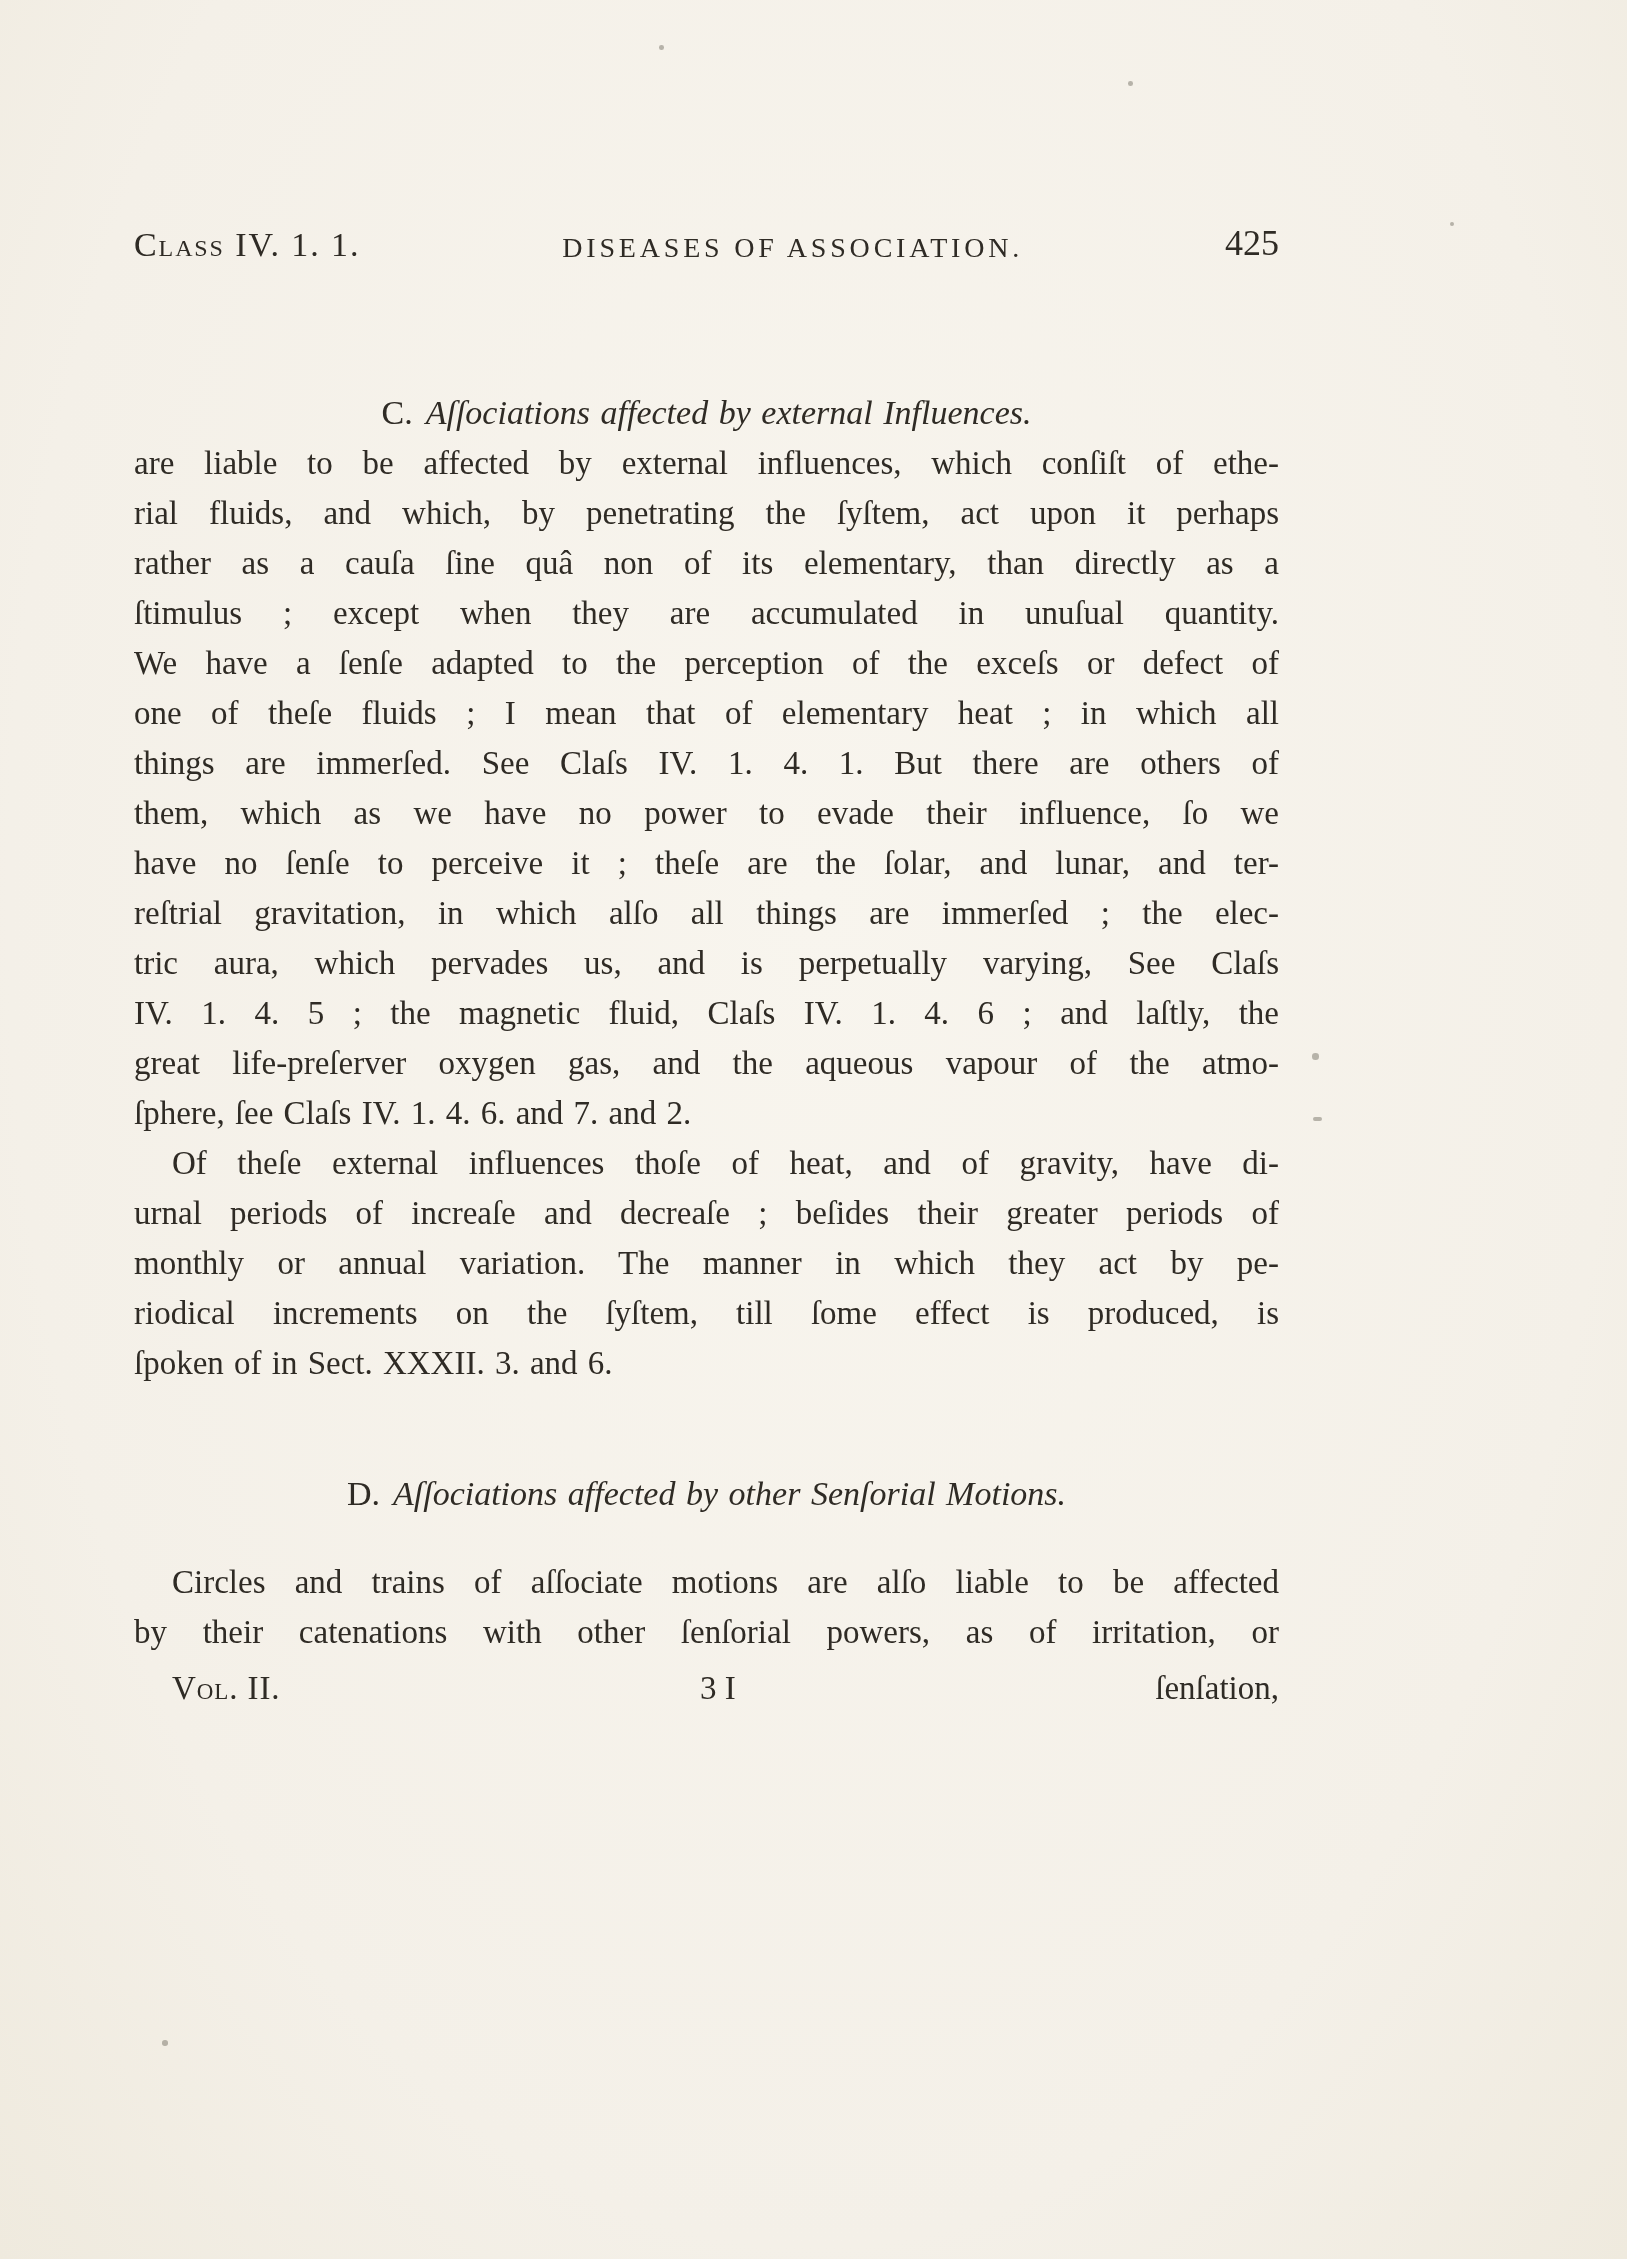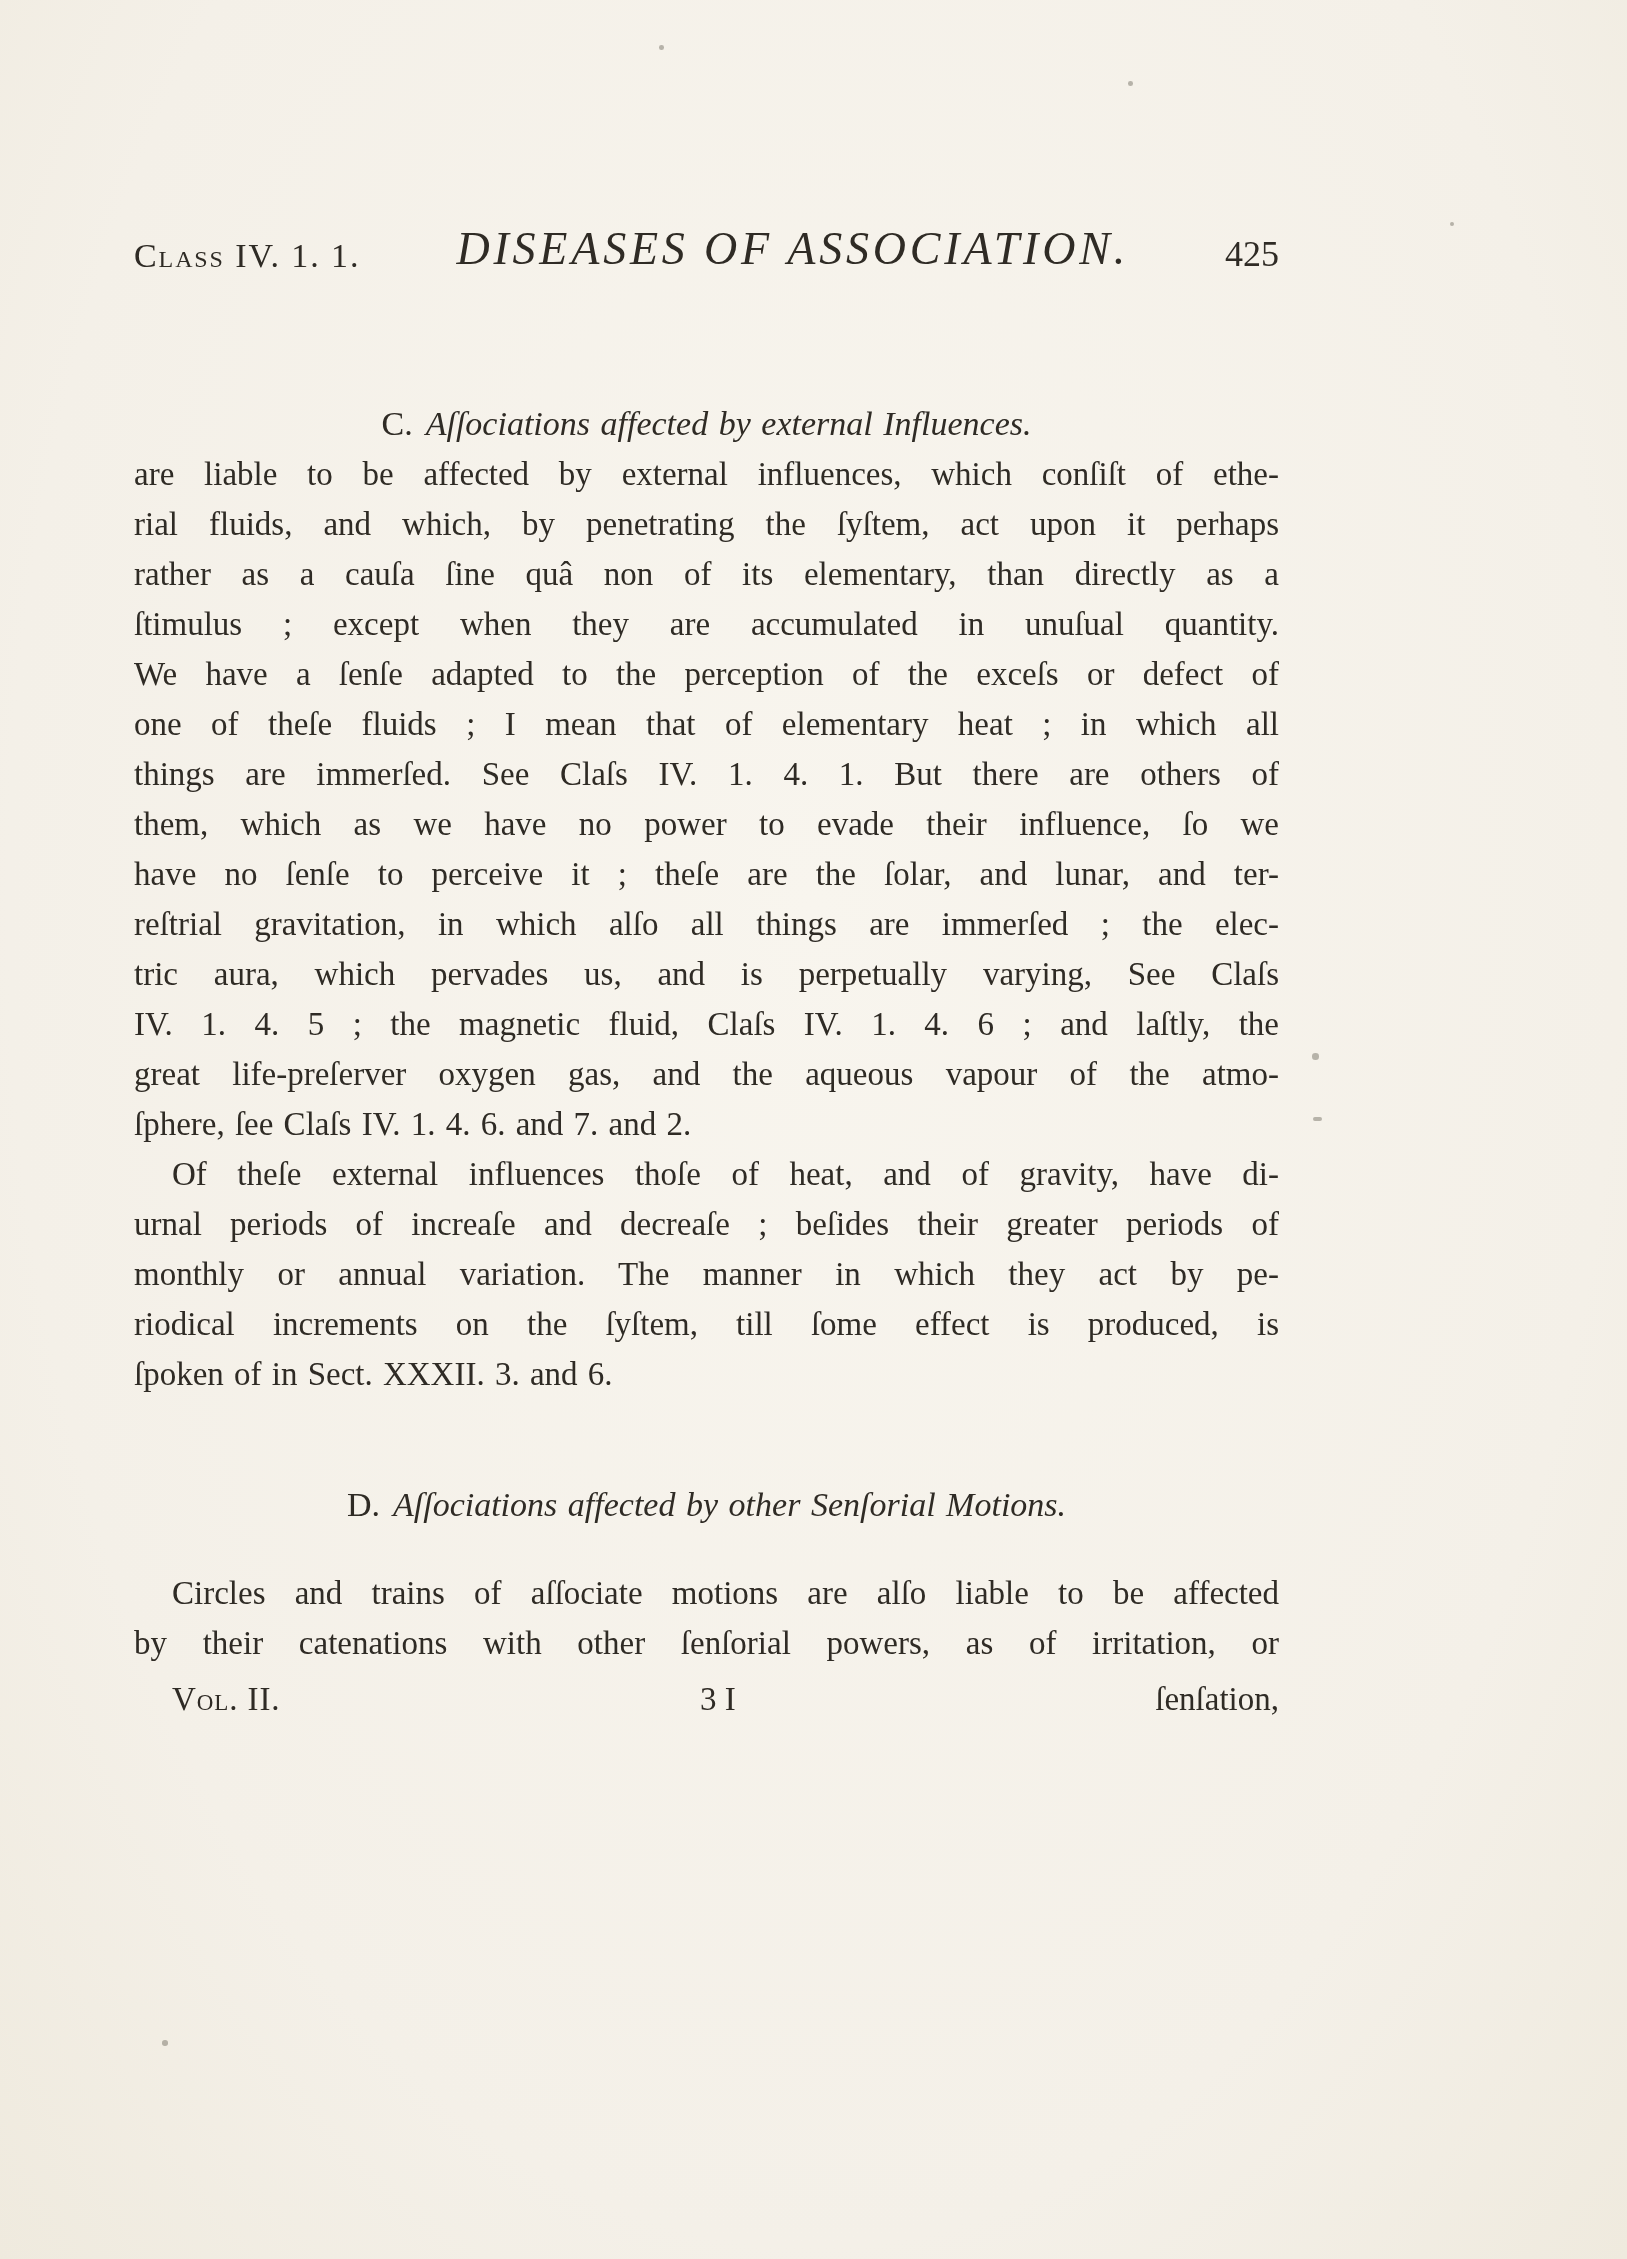--- a/index.html
+++ b/index.html
@@ -26,24 +26,23 @@
     align-items: flex-end;
     margin-bottom: 26px;
   }
   .class-label {
     font-variant: small-caps;
     font-size: 34px;
     letter-spacing: 1.9px;
     white-space: nowrap;
   }
   .running-title {
-    font-size: 46px;
+    font-size: 28px;
     letter-spacing: 3.8px;
     white-space: nowrap;
-    font-style: italic;
   }
   .page-num {
     font-size: 36px;
     white-space: nowrap;
   }
   
   .body-text {
     font-size: 33px;
     line-height: 50px;
     word-spacing: 0.06em;

